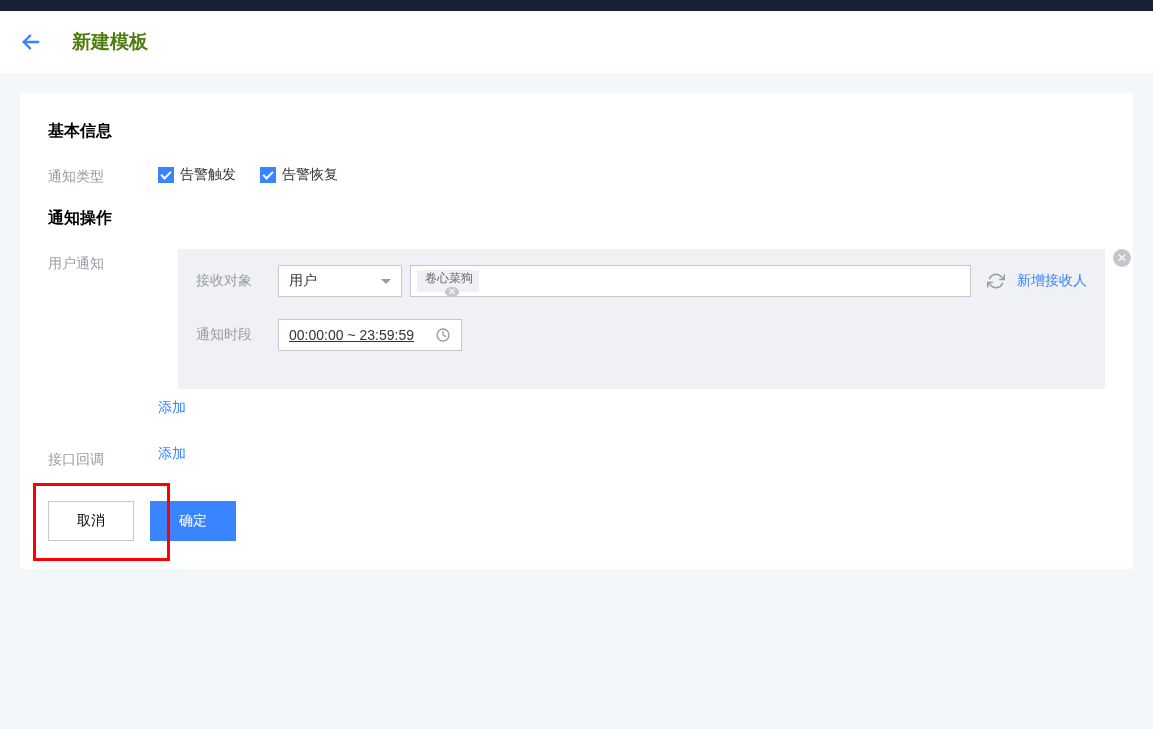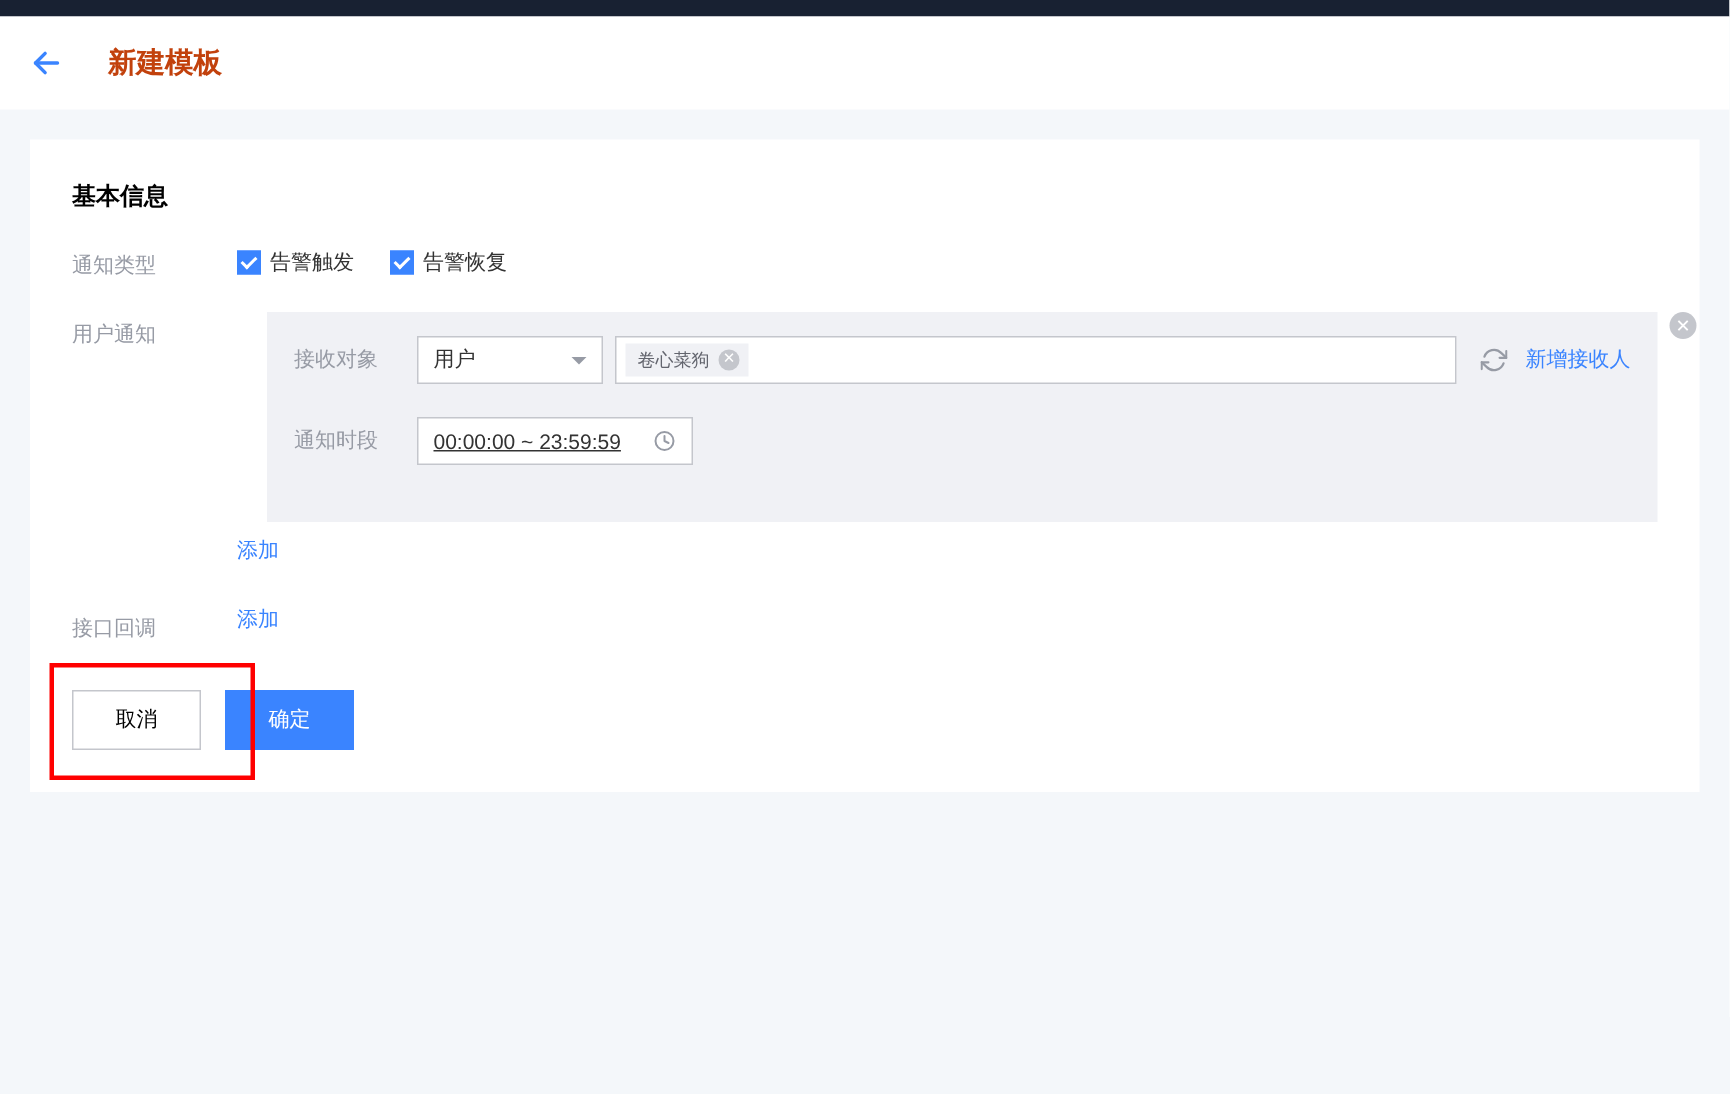--- a/index.html
+++ b/index.html
@@ -30,21 +30,21 @@
     display: flex;
     align-items: center;
   }
   .back-btn svg {
     width: 22px;
     height: 22px;
   }
   .page-title {
     font-size: 19px;
     font-weight: 700;
-    color: #c2410c;
+    color: #4d7c0f;
   }
   .content {
     margin: 20px 20px 20px 20px;
     background: #fff;
     padding: 28px;
   }
   .section-title {
     font-size: 16px;
     font-weight: 700;
     color: #000;
@@ -147,20 +147,21 @@
     margin-right: 10px;
   }
   .tag {
     background: #f0f1f5;
     height: 22px;
     display: flex;
     align-items: center;
     padding: 0 6px 0 8px;
     font-size: 12px;
     color: #63656e;
+    flex-direction: column;
   }
   .tag-close {
     width: 14px;
     height: 14px;
     border-radius: 50%;
     background: #c4c6cc;
     color: #fff;
     display: flex;
     align-items: center;
     justify-content: center;
@@ -284,20 +285,21 @@
         <span class="checkbox checked"></span>
         <span>告警触发</span>
       </div>
       <div class="checkbox-wrap">
         <span class="checkbox checked"></span>
         <span>告警恢复</span>
       </div>
     </div>
   </div>
 
+  <div class="section-title">通知操作</div>
 
   <div class="form-row" style="margin-bottom:10px;gap:20px;">
     <div class="label-col">用户通知</div>
     <div class="notify-card">
 
       <div class="card-row">
         <div class="card-label">接收对象</div>
         <div class="select-box">
           <span>用户</span>
           <span class="caret"></span>

